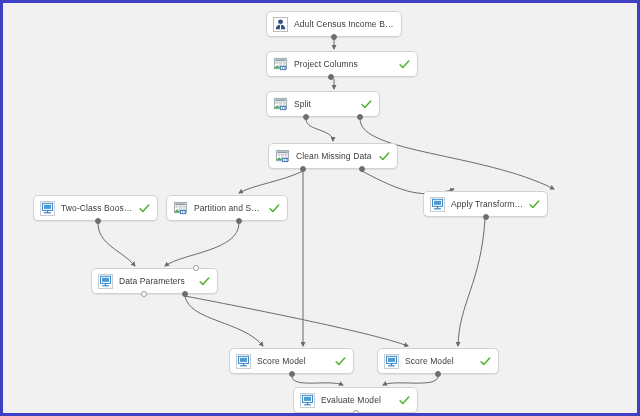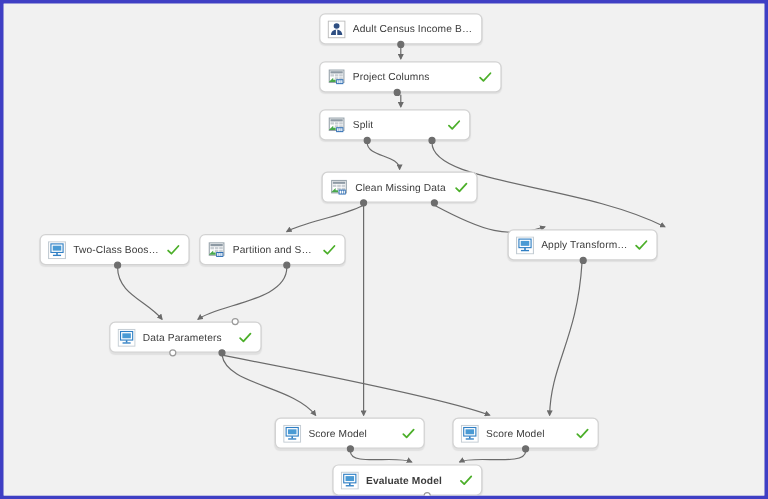--- a/index.html
+++ b/index.html
@@ -150,21 +150,21 @@
             <rect x="12.1" y="10.5" width="1.1" height="2.6" fill="#ffffff"></rect>
           </svg>
           <span class="node-label">Project Columns</span>
           <span style="display: flex;">
             <svg class="node-check" viewBox="0 0 12 12">
               <path d="M1.2 6.3 L4.2 9.2 L10.6 2.2" fill="none" stroke="#4caf2a" stroke-width="1.6" stroke-linecap="round" stroke-linejoin="round"></path>
             </svg>
           </span>
         </div>
         <div class="port filled" style="left: 325px; top: 71px;"></div>
-        <div class="node" style="left: 263px; top: 88px; width: 126px;">
+        <div class="node" style="left: 263px; top: 88px; width: 114px;">
           <svg class="node-icon" viewBox="0 0 16 16">
             <rect x="1.5" y="1.5" width="13" height="11" fill="#ffffff" stroke="#9aa5ad" stroke-width="1"></rect>
             <rect x="2.5" y="2.5" width="11" height="2" fill="#8e9aa4"></rect>
             <rect x="2.5" y="5.2" width="3.2" height="2" fill="#c8ced3"></rect>
             <rect x="6.4" y="5.2" width="3.2" height="2" fill="#c8ced3"></rect>
             <rect x="10.3" y="5.2" width="3.2" height="2" fill="#c8ced3"></rect>
             <rect x="6.4" y="7.9" width="3.2" height="2" fill="#c8ced3"></rect>
             <rect x="10.3" y="7.9" width="3.2" height="2" fill="#c8ced3"></rect>
             <path d="M1 12 L5 8.2 L5 10.1 L7.2 10.1 L7.2 12 Z" fill="#49a84c"></path>
             <rect x="7.6" y="9.6" width="6.4" height="4.4" fill="#2f6fb5"></rect>
@@ -303,21 +303,21 @@
             <rect x="4.4" y="12" width="7.2" height="1.2" fill="#2f7fc4"></rect>
           </svg>
           <span class="node-label">Score Model</span>
           <span style="display: flex;">
             <svg class="node-check" viewBox="0 0 12 12">
               <path d="M1.2 6.3 L4.2 9.2 L10.6 2.2" fill="none" stroke="#4caf2a" stroke-width="1.6" stroke-linecap="round" stroke-linejoin="round"></path>
             </svg>
           </span>
         </div>
         <div class="port filled" style="left: 432px; top: 368px;"></div>
-        <div class="node" style="left: 274px; top: 384px; width: 125px; font-weight: bold;">
+        <div class="node" style="left: 290px; top: 384px; width: 125px;">
           <svg class="node-icon" viewBox="0 0 16 16">
             <rect x="0.5" y="0.5" width="15" height="15" fill="#ffffff" stroke="#c3ccd3"></rect>
             <rect x="2.6" y="2.4" width="10.8" height="7.6" fill="#ffffff" stroke="#2f7fc4" stroke-width="1"></rect>
             <rect x="4.2" y="4" width="7.6" height="4.4" fill="#4a9ad4"></rect>
             <rect x="7.3" y="10.2" width="1.4" height="2" fill="#2f7fc4"></rect>
             <rect x="4.4" y="12" width="7.2" height="1.2" fill="#2f7fc4"></rect>
           </svg>
           <span class="node-label">Evaluate Model</span>
           <span style="display: flex;">
             <svg class="node-check" viewBox="0 0 12 12">

